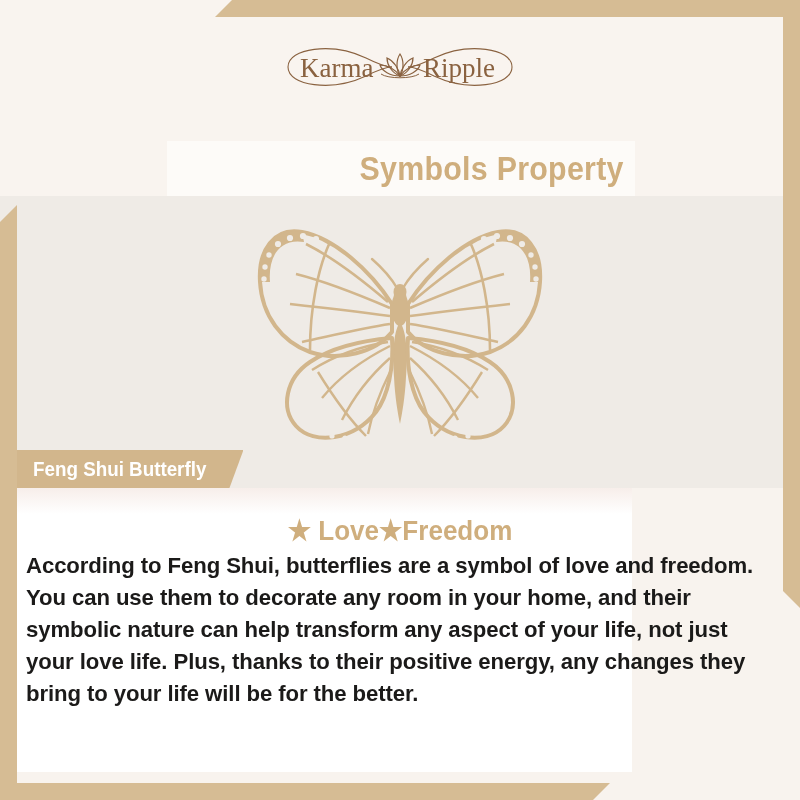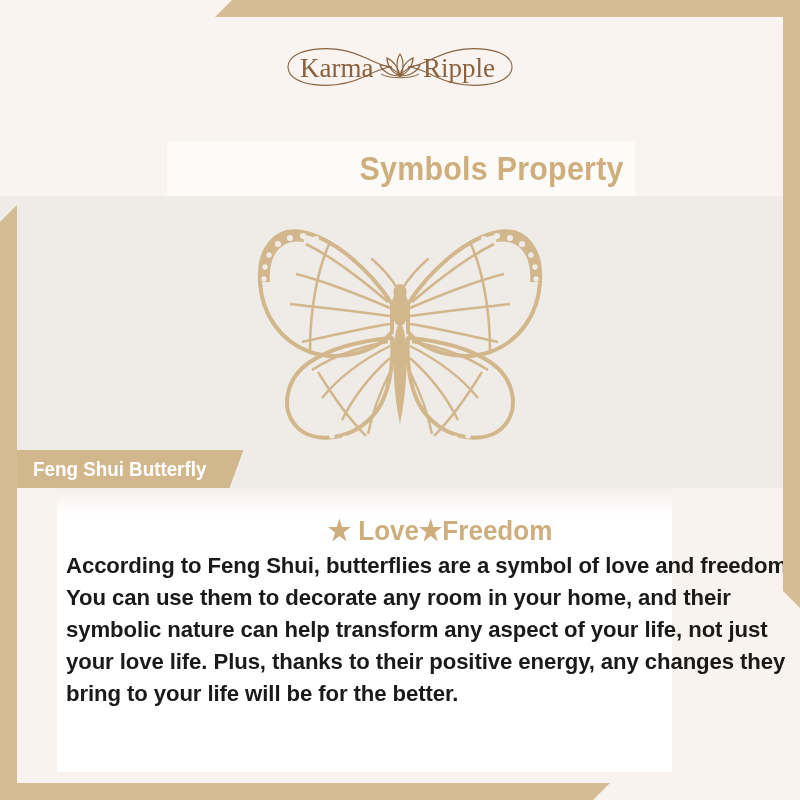--- a/index.html
+++ b/index.html
@@ -90,21 +90,20 @@
     color:#ffffff; white-space:nowrap;
     transform:scaleX(0.94);
     transform-origin:left center;
   }
 
   
   .text-panel {
     position:absolute; top:488px; left:17px;
     width:615px; height:284px;
     background:#ffffff;
-    margin-left:40px;
   }
   .panel-fade {
     position:absolute; top:0; left:0; width:100%; height:26px;
     background:linear-gradient(180deg,#f7eeea 0%,#ffffff 100%);
   }
   .kicker {
     position:absolute; top:26px; left:0; width:766px;
     text-align:center;
     font-family:"Liberation Sans Narrow","Liberation Sans", sans-serif;
     font-weight:bold; font-size:28px;

